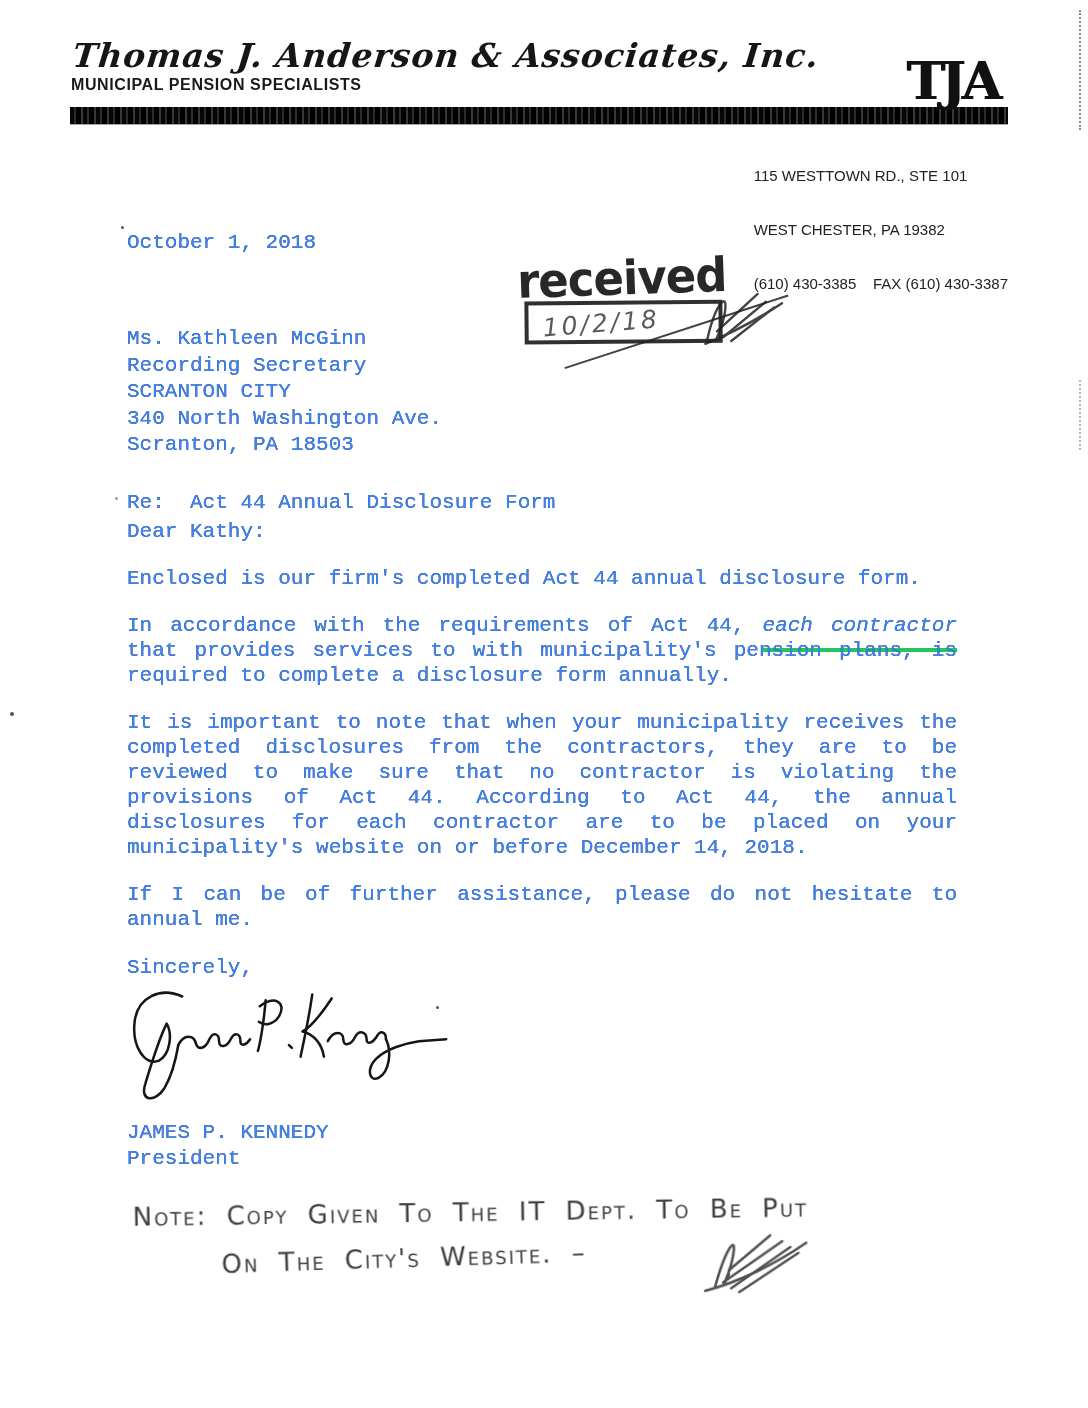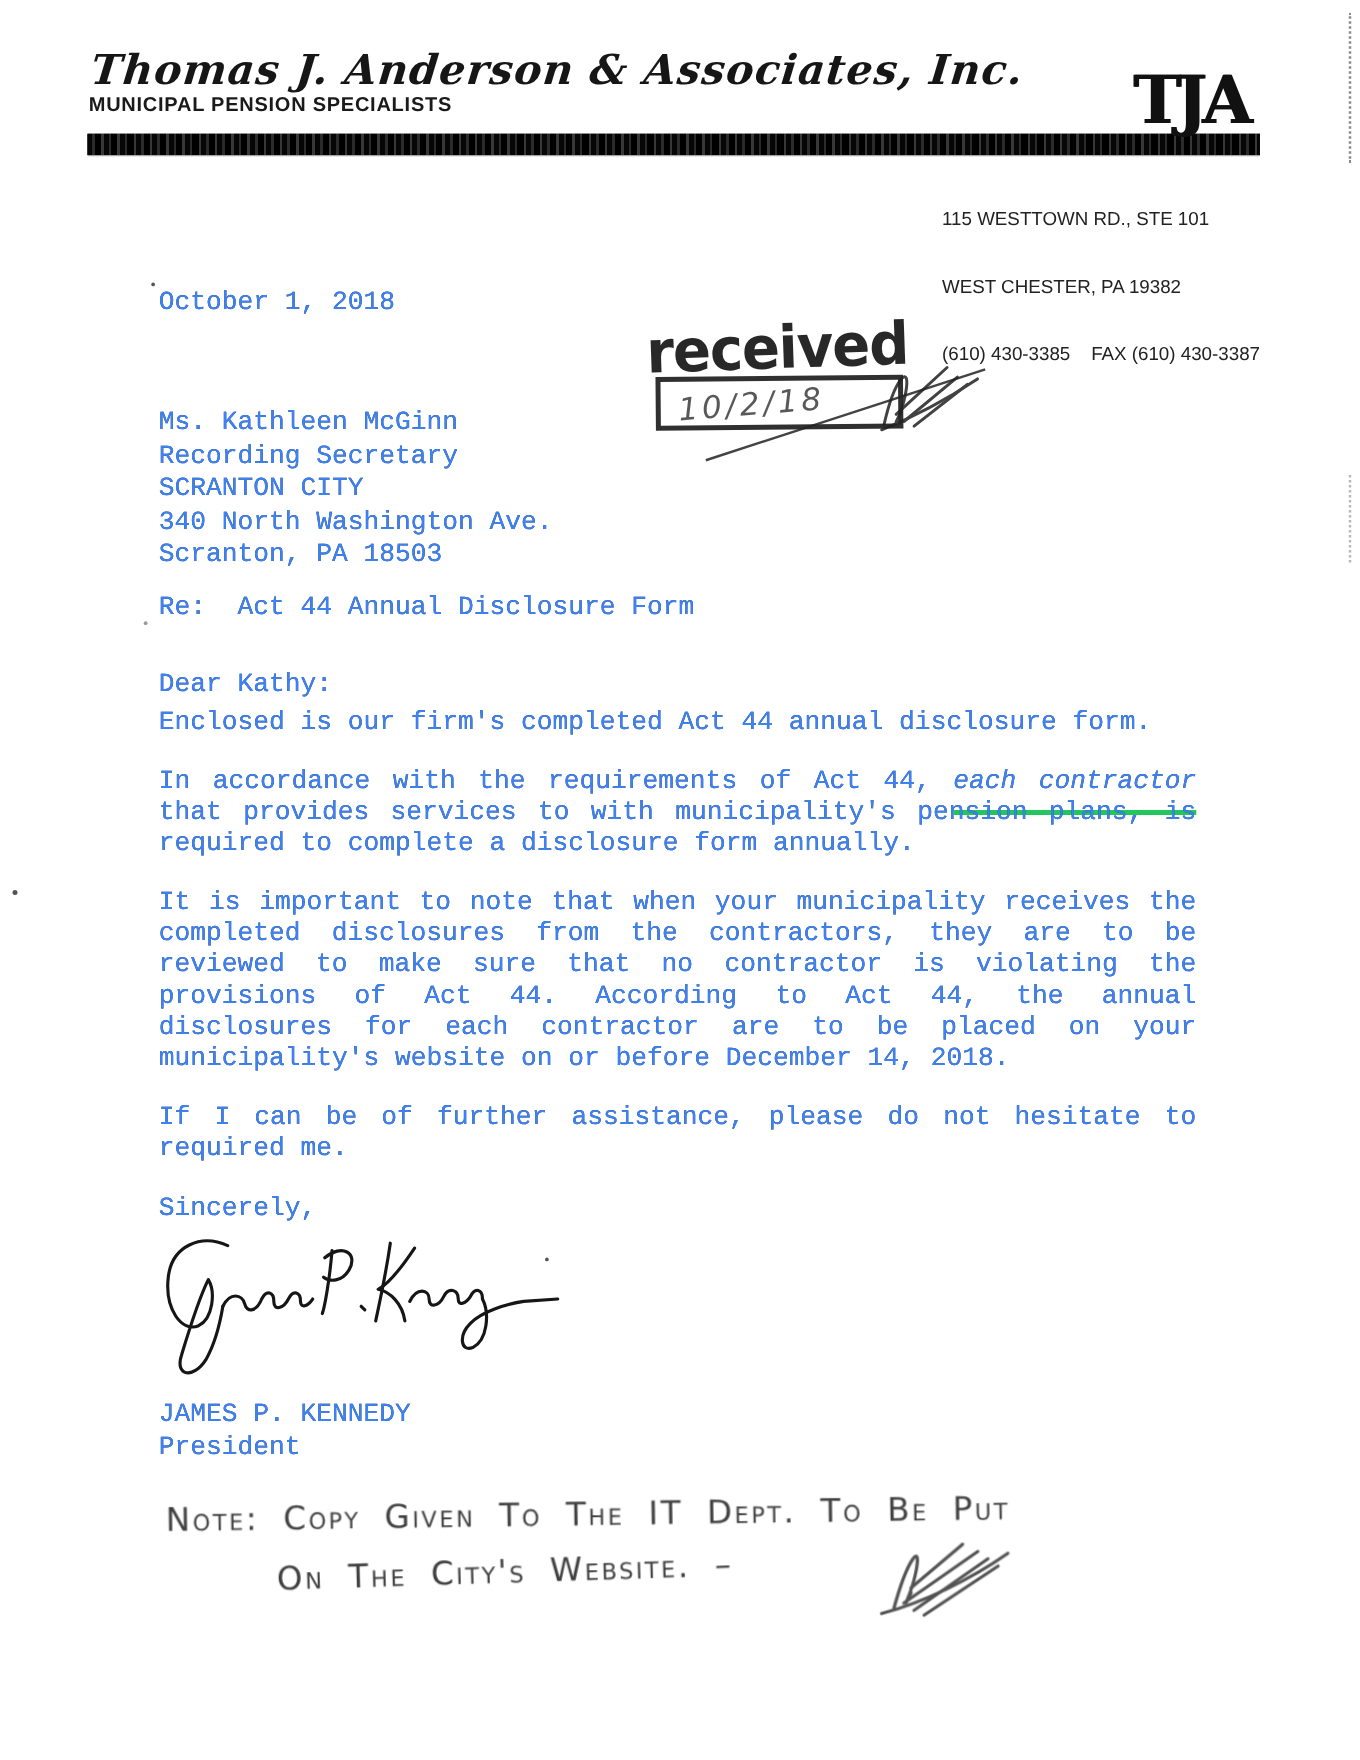--- a/index.html
+++ b/index.html
@@ -127,44 +127,44 @@
   </div>
 
   <div class="typed pos recipient" style="top:326px">
     <div class="line">Ms. Kathleen McGinn</div>
     <div class="line">Recording Secretary</div>
     <div class="line">SCRANTON CITY</div>
     <div class="line">340 North Washington Ave.</div>
     <div class="line">Scranton, PA 18503</div>
   </div>
 
-  <div class="typed pos line" style="top:474px">Re:  Act 44 Annual Disclosure Form</div>
-
-  <div class="typed pos line" style="top:536px">Dear Kathy:</div>
+  <div class="typed pos line" style="top:490px">Re:  Act 44 Annual Disclosure Form</div>
+
+  <div class="typed pos line" style="top:519px">Dear Kathy:</div>
 
   <div class="typed pos line col" style="top:566px">Enclosed is our firm's completed Act 44 annual disclosure form.</div>
 
   <div class="typed pos col" style="top:613px">
     <div class="line j"><span>In accordance with the requirements of Act 44, </span><span class="u">each contractor</span></div>
     <div class="line j">that provides services to with municipality's pension plans, is</div>
     <div class="line">required to complete a disclosure form annually.</div>
   </div>
 
   <div class="typed pos col" style="top:710px">
     <div class="line j">It is important to note that when your municipality receives the</div>
     <div class="line j">completed disclosures from the contractors, they are to be</div>
     <div class="line j">reviewed to make sure that no contractor is violating the</div>
     <div class="line j">provisions of Act 44.  According to Act 44, the annual</div>
     <div class="line j">disclosures for each contractor are to be placed on your</div>
     <div class="line">municipality's website on or before December 14, 2018.</div>
   </div>
 
   <div class="typed pos col" style="top:882px">
     <div class="line j">If I can be of further assistance, please do not hesitate to</div>
-    <div class="line">required me.</div>
+    <div class="line">annual me.</div>
   </div>
 
   <div class="typed pos line" style="top:955px">Sincerely,</div>
 
   <svg class="signature" width="330" height="128" viewBox="0 0 340 130">
     <g fill="none" stroke="#161616" stroke-width="2.6" stroke-linecap="round" stroke-linejoin="round">
       <path d="M62,14 C40,4 16,14 13,40 C10,66 24,86 38,80 C50,74 52,52 46,42 C40,54 30,84 24,104 C18,122 34,124 44,108 C52,94 56,76 58,64"></path>
       <path d="M58,64 C64,52 74,54 76,62 C78,70 86,68 90,58 C94,50 100,52 100,60 C100,68 108,66 112,58 C116,50 122,52 122,60 C122,66 128,64 132,58"></path>
       <path d="M148,18 C146,42 142,64 140,70"></path>
       <path d="M142,24 C156,12 170,20 162,34 C156,44 146,44 141,40"></path>

